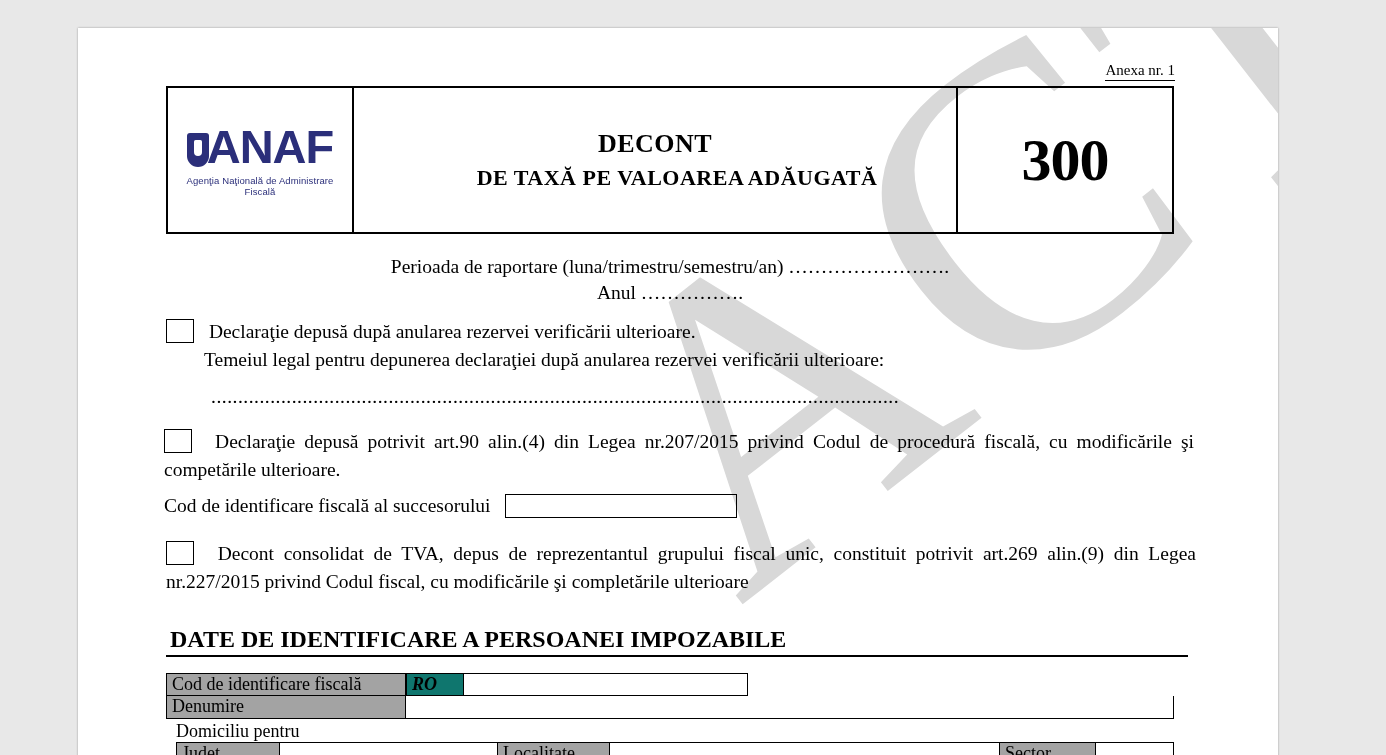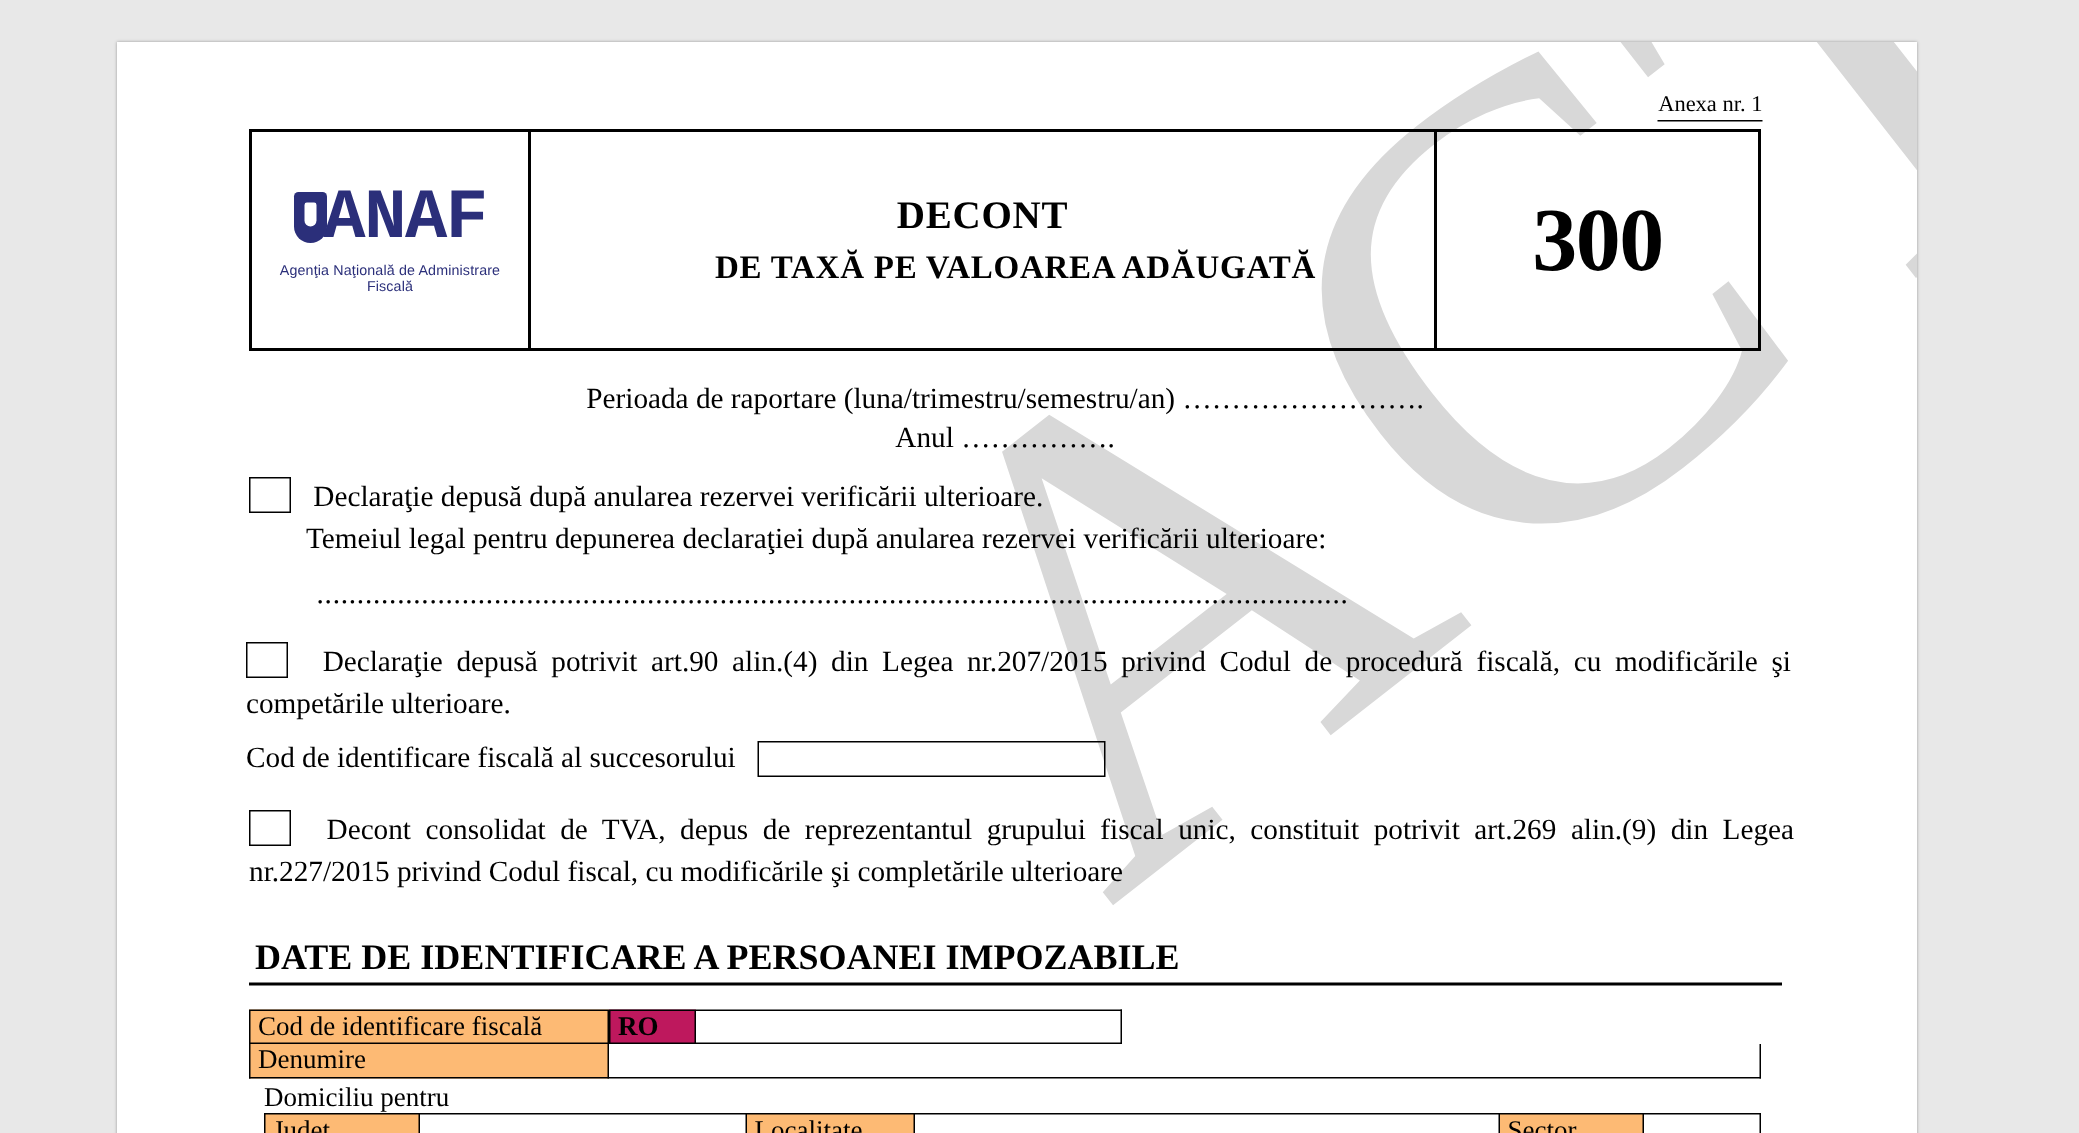--- a/index.html
+++ b/index.html
@@ -68,21 +68,21 @@
   }
   .logo-wrap {
     position: absolute;
     left: 50%;
     top: 50%;
     transform: translate(-50%, -50%);
     text-align: center;
     width: 176px;
   }
   .logo-main {
-    font-family: Liberation Mono, monospace;
+    font-family: Liberation Sans, sans-serif;
     font-weight: bold;
     font-size: 47px;
     color: #2b2f7a;
     letter-spacing: -1px;
     line-height: 1;
     display: inline-block;
   }
   .logo-shield {
     display: inline-block;
     width: 22px;
@@ -237,23 +237,23 @@
     align-items: stretch;
   }
   .cell {
     border: 1px solid #000;
     box-sizing: border-box;
     height: 23px;
     line-height: 21px;
     padding: 0 5px;
     background: #fff;
   }
-  .lbl { background: #fdba74; }
+  .lbl { background: #a3a3a3; }
   .r1-lbl { width: 240px; }
-  .r1-ro { width: 58px; font-weight: bold; background: #be185d; }
+  .r1-ro { width: 58px; font-weight: bold; background: #0f766e; font-style: italic; }
   .r1-val { width: 284px; border-left: 0; }
   .r1-pad { width: 426px; border: 0; }
   .r2-lbl { width: 240px; border-top: 0; }
   .r2-val { width: 768px; border-top: 0; border-left: 0; }
   .dom-fiscal {
     margin-top: 2px;
     margin-left: 10px;
     font-size: 18px;
   }
   .r3 { margin-left: 10px; }

